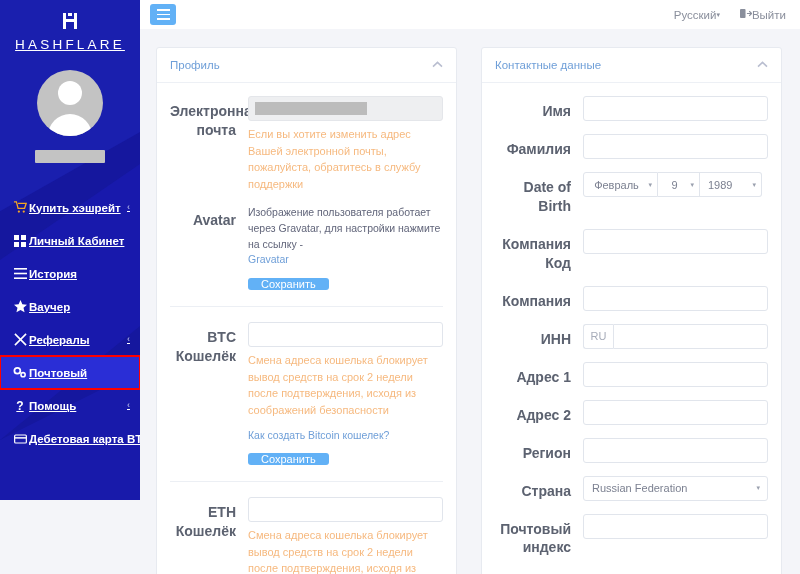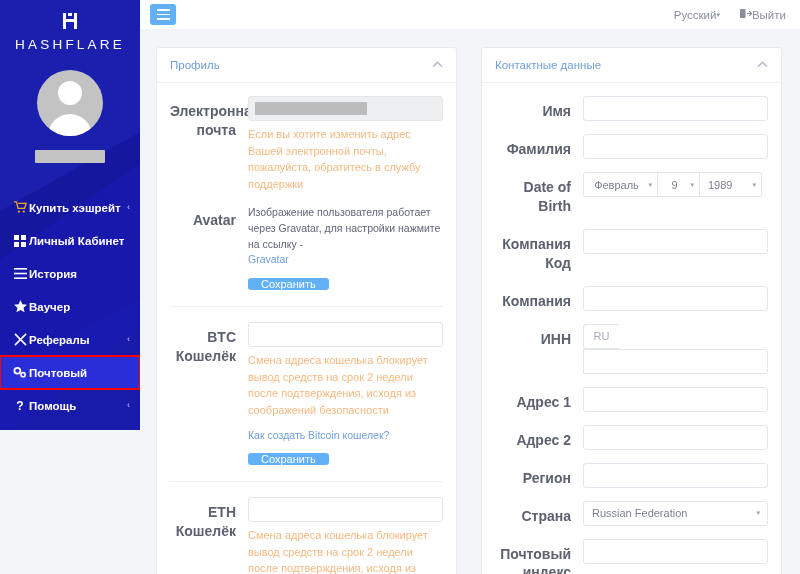--- a/index.html
+++ b/index.html
@@ -6,24 +6,25 @@
   html, body {
     width: 800px; height: 574px;
     font-family: "Liberation Sans", sans-serif;
     background: #f4f5f9;
     overflow: hidden;
   }
   .app { position: relative; width: 800px; height: 574px; display: flex; }
 
   
   .sidebar {
-    width: 140px; height: 430px; flex: 0 0 140px;
+    width: 140px; height: 500px; flex: 0 0 140px;
     background: #15179e;
     position: relative; overflow: hidden;
     color: #fff;
+    text-decoration: underline;
   }
   .sb-shape { position: absolute; pointer-events: none; }
   .sb-shape.s1 {
     top: 0; left: 0; width: 140px; height: 240px;
     background: #1a1fae;
     clip-path: polygon(0 0, 100% 0, 100% 55%, 0 88%);
   }
   .sb-shape.s2 {
     top: 140px; left: 0; width: 140px; height: 300px;
     background: #191bb0;
@@ -174,21 +175,21 @@
   .sel.day { width: 42px; justify-content: center; padding: 0 14px 0 6px; }
   .sel.year { width: 62px; }
 
   .selfull {
     width: 100%; height: 25px; border: 1px solid #e1e5ec; background: #fff;
     font-size: 11px; color: #7c8191; padding: 0 8px; border-radius: 3px;
     display: flex; align-items: center; position: relative; cursor: pointer;
   }
   .selfull .sc { position: absolute; right: 7px; font-size: 7px; color: #9aa0ae; }
 
-  .inn { display: flex; flex-direction: column; }
+  .inn { display: flex; }
   .inn-prefix {
     width: 36px; height: 25px; border: 1px solid #e1e5ec; border-right: none;
     border-radius: 3px 0 0 3px; background: #fff; font-size: 11px; color: #a7acb9;
     display: flex; align-items: center; justify-content: center;
   }
   .inn .inp { border-radius: 0 3px 3px 0; }
 </style>
 </head>
 <body>
 

